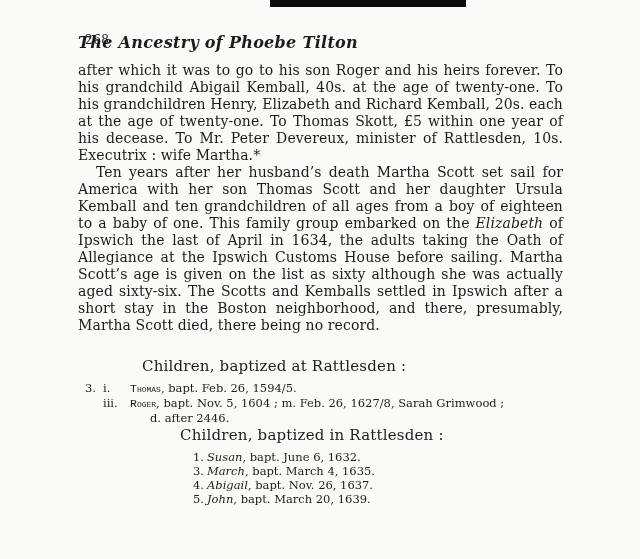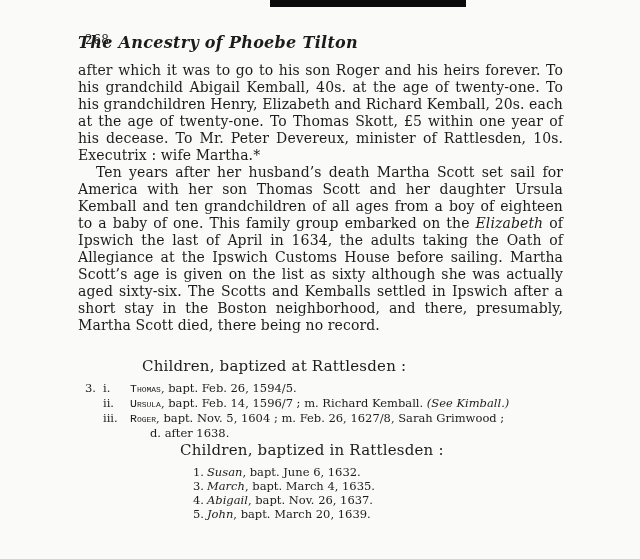--- a/index.html
+++ b/index.html
@@ -91,27 +91,22 @@
   <p class="section-heading heading-1">Children, baptized at Rattlesden :</p>
 
   <div class="child-list-1">
     <div class="l1row">
       <span class="l1num">3.</span>
       <span class="l1roman">i.</span>
       <span class="l1text"><span class="sc">Thomas</span><span>, bapt. Feb. 26, 1594/5.</span></span>
     </div>
     <div class="l1row">
       <span class="l1num"></span>
-      <span class="l1roman">ii.</span>
-      <span class="l1text"><span class="sc">Ursula</span><span>, bapt. Feb. 14, 1596/7 ; m. Richard Kemball. </span><em>(See Kimball.)</em></span>
-    </div>
-    <div class="l1row">
-      <span class="l1num"></span>
       <span class="l1roman">iii.</span>
-      <span class="l1text"><span class="sc">Roger</span><span>, bapt. Nov. 5, 1604 ; m. Feb. 26, 1627/8, Sarah Grimwood ;</span><span class="l1cont">d. after 1638.</span></span>
+      <span class="l1text"><span class="sc">Roger</span><span>, bapt. Nov. 5, 1604 ; m. Feb. 26, 1627/8, Sarah Grimwood ;</span><span class="l1cont">d. after 2446.</span></span>
     </div>
   </div>
 
   <p class="section-heading heading-2">Children, baptized in Rattlesden :</p>
 
   <div class="child-list-2">
     <div class="l2item"><span class="l2num">1.</span><em>Susan</em><span>, bapt. June 6, 1632.</span></div>
     <div class="l2item"><span class="l2num">3.</span><em>March</em><span>, bapt. March 4, 1635.</span></div>
     <div class="l2item"><span class="l2num">4.</span><em>Abigail</em><span>, bapt. Nov. 26, 1637.</span></div>
     <div class="l2item"><span class="l2num">5.</span><em>John</em><span>, bapt. March 20, 1639.</span></div>

